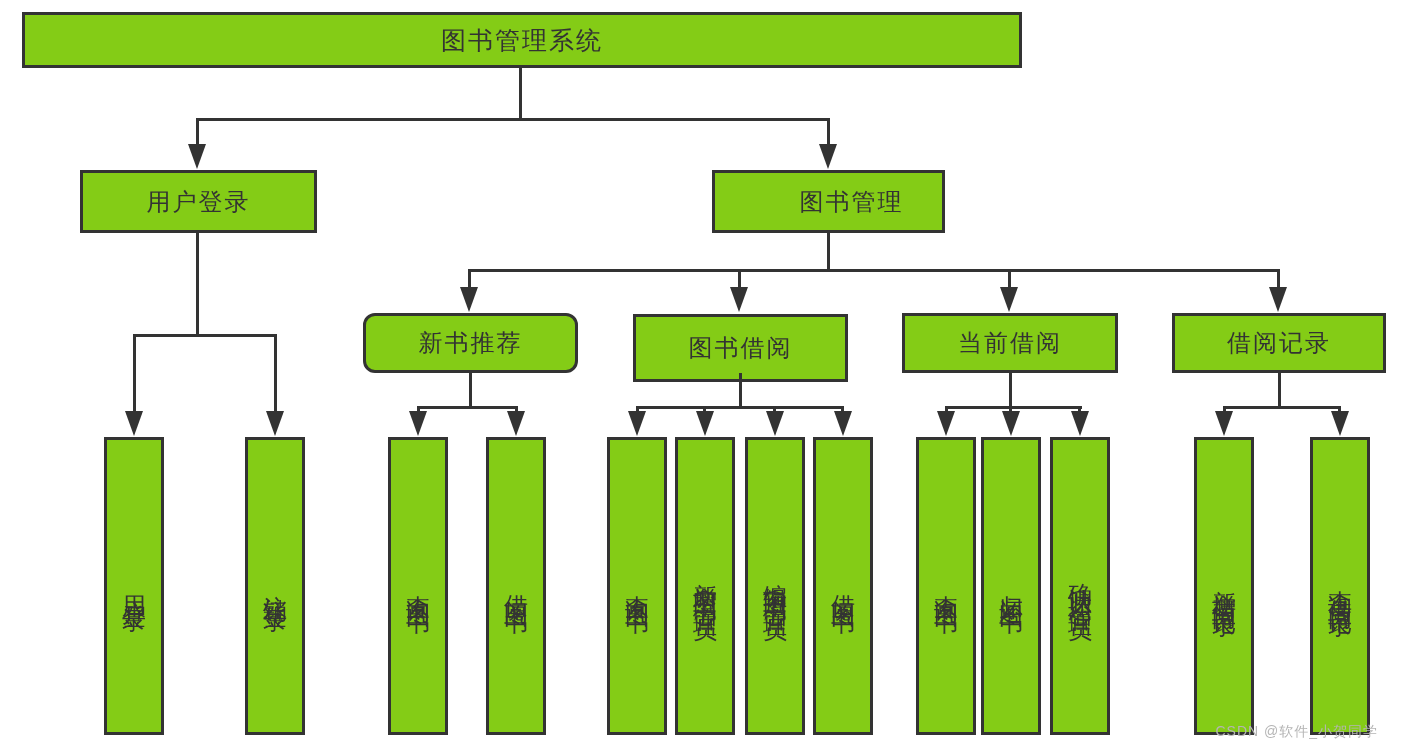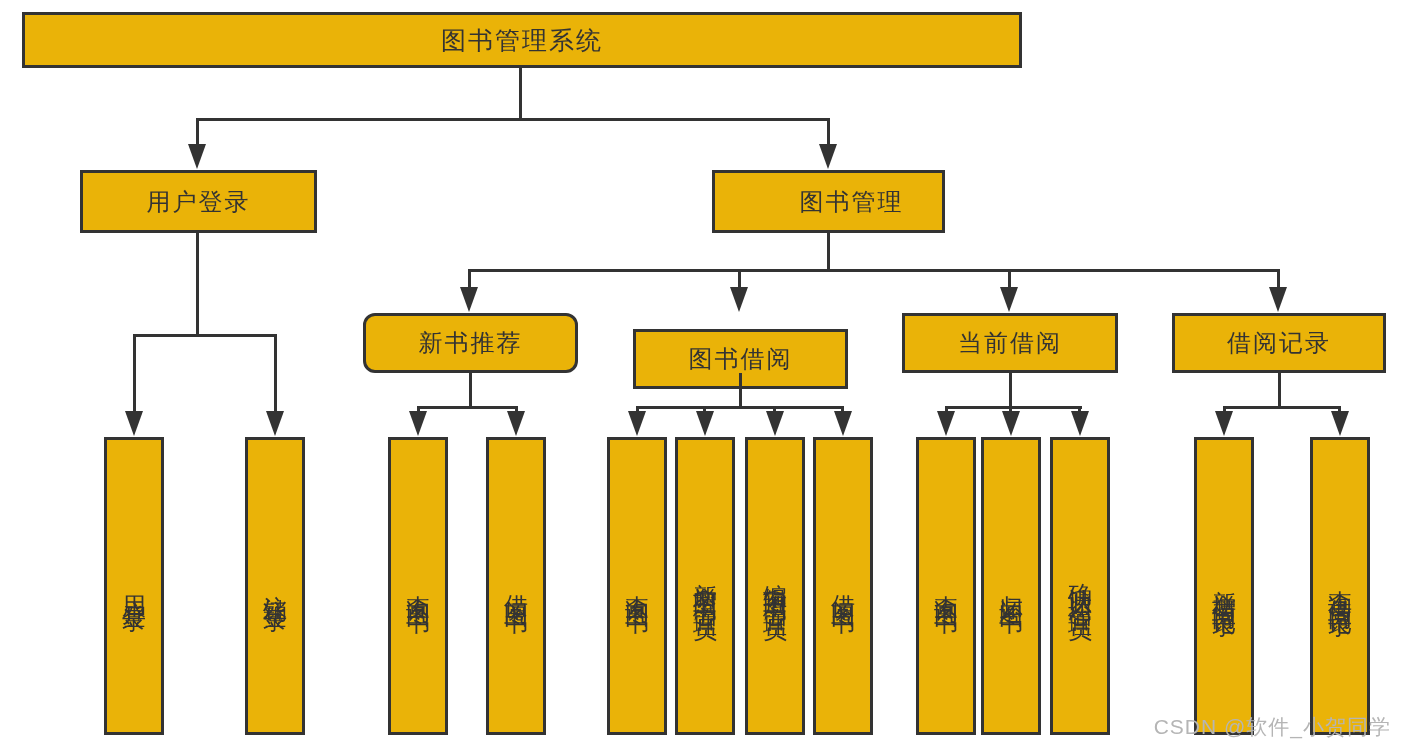--- a/index.html
+++ b/index.html
@@ -4,41 +4,41 @@
 <style>
   html,body{margin:0;padding:0;}
   body{
     width:1405px;height:747px;background:#ffffff;
     font-family:"Liberation Sans","DejaVu Sans",sans-serif;
     position:relative;overflow:hidden;
   }
   .canvas{position:absolute;left:0;top:0;width:1405px;height:747px;}
   .box{
     position:absolute;box-sizing:border-box;
-    border:3px solid #333333;background:#eab308;
+    border:3px solid #333333;background:#84cc16;
     display:flex;align-items:center;justify-content:center;
     color:#333333;
   }
   .hlabel{font-size:24px;letter-spacing:2px;white-space:nowrap;}
   .root-label{font-size:25px;letter-spacing:2px;}
   .vlabel{
     writing-mode:vertical-rl;text-orientation:mixed;
     font-size:24px;letter-spacing:5px;line-height:1;
     color:#333333;
   }
   .vline{position:absolute;width:3px;background:#333333;}
   .hline{position:absolute;height:3px;background:#333333;}
   .arrow{
     position:absolute;width:0;height:0;
     border-left:9px solid transparent;border-right:9px solid transparent;
     border-top:25px solid #333333;
   }
   .watermark{
-    position:absolute;right:14px;bottom:6px;z-index:5;
-    font-size:21px;color:#b5b5b5;letter-spacing:1px;white-space:nowrap;
+    position:absolute;right:27px;bottom:6px;z-index:5;
+    font-size:14px;color:#b5b5b5;letter-spacing:1px;white-space:nowrap;
   }
 </style>
 </head>
 <body>
 
 <div class="canvas">
 
   <div class="box" style="left:22px;top:12px;width:1000px;height:56px;">
     <span class="root-label">图书管理系统</span>
   </div>
@@ -46,21 +46,21 @@
   <div class="box" style="left:80px;top:170px;width:237px;height:63px;">
     <span class="hlabel">用户登录</span>
   </div>
   <div class="box" style="left:712px;top:170px;width:233px;height:63px;padding-left:46px;">
     <span class="hlabel">图书管理</span>
   </div>
 
   <div class="box" style="left:363px;top:313px;width:215px;height:60px;border-radius:12px;">
     <span class="hlabel">新书推荐</span>
   </div>
-  <div class="box" style="left:633px;top:329px;width:215px;height:60px;justify-content:center;">
+  <div class="box" style="left:633px;top:314px;width:215px;height:68px;justify-content:center;">
     <span class="hlabel">图书借阅</span>
   </div>
   <div class="box" style="left:1172px;top:313px;width:214px;height:60px;">
     <span class="hlabel">借阅记录</span>
   </div>
   <div class="box" style="left:902px;top:313px;width:216px;height:60px;">
     <span class="hlabel">当前借阅</span>
   </div>
 
   <div class="box" style="left:104px;top:437px;width:60px;height:298px;">

